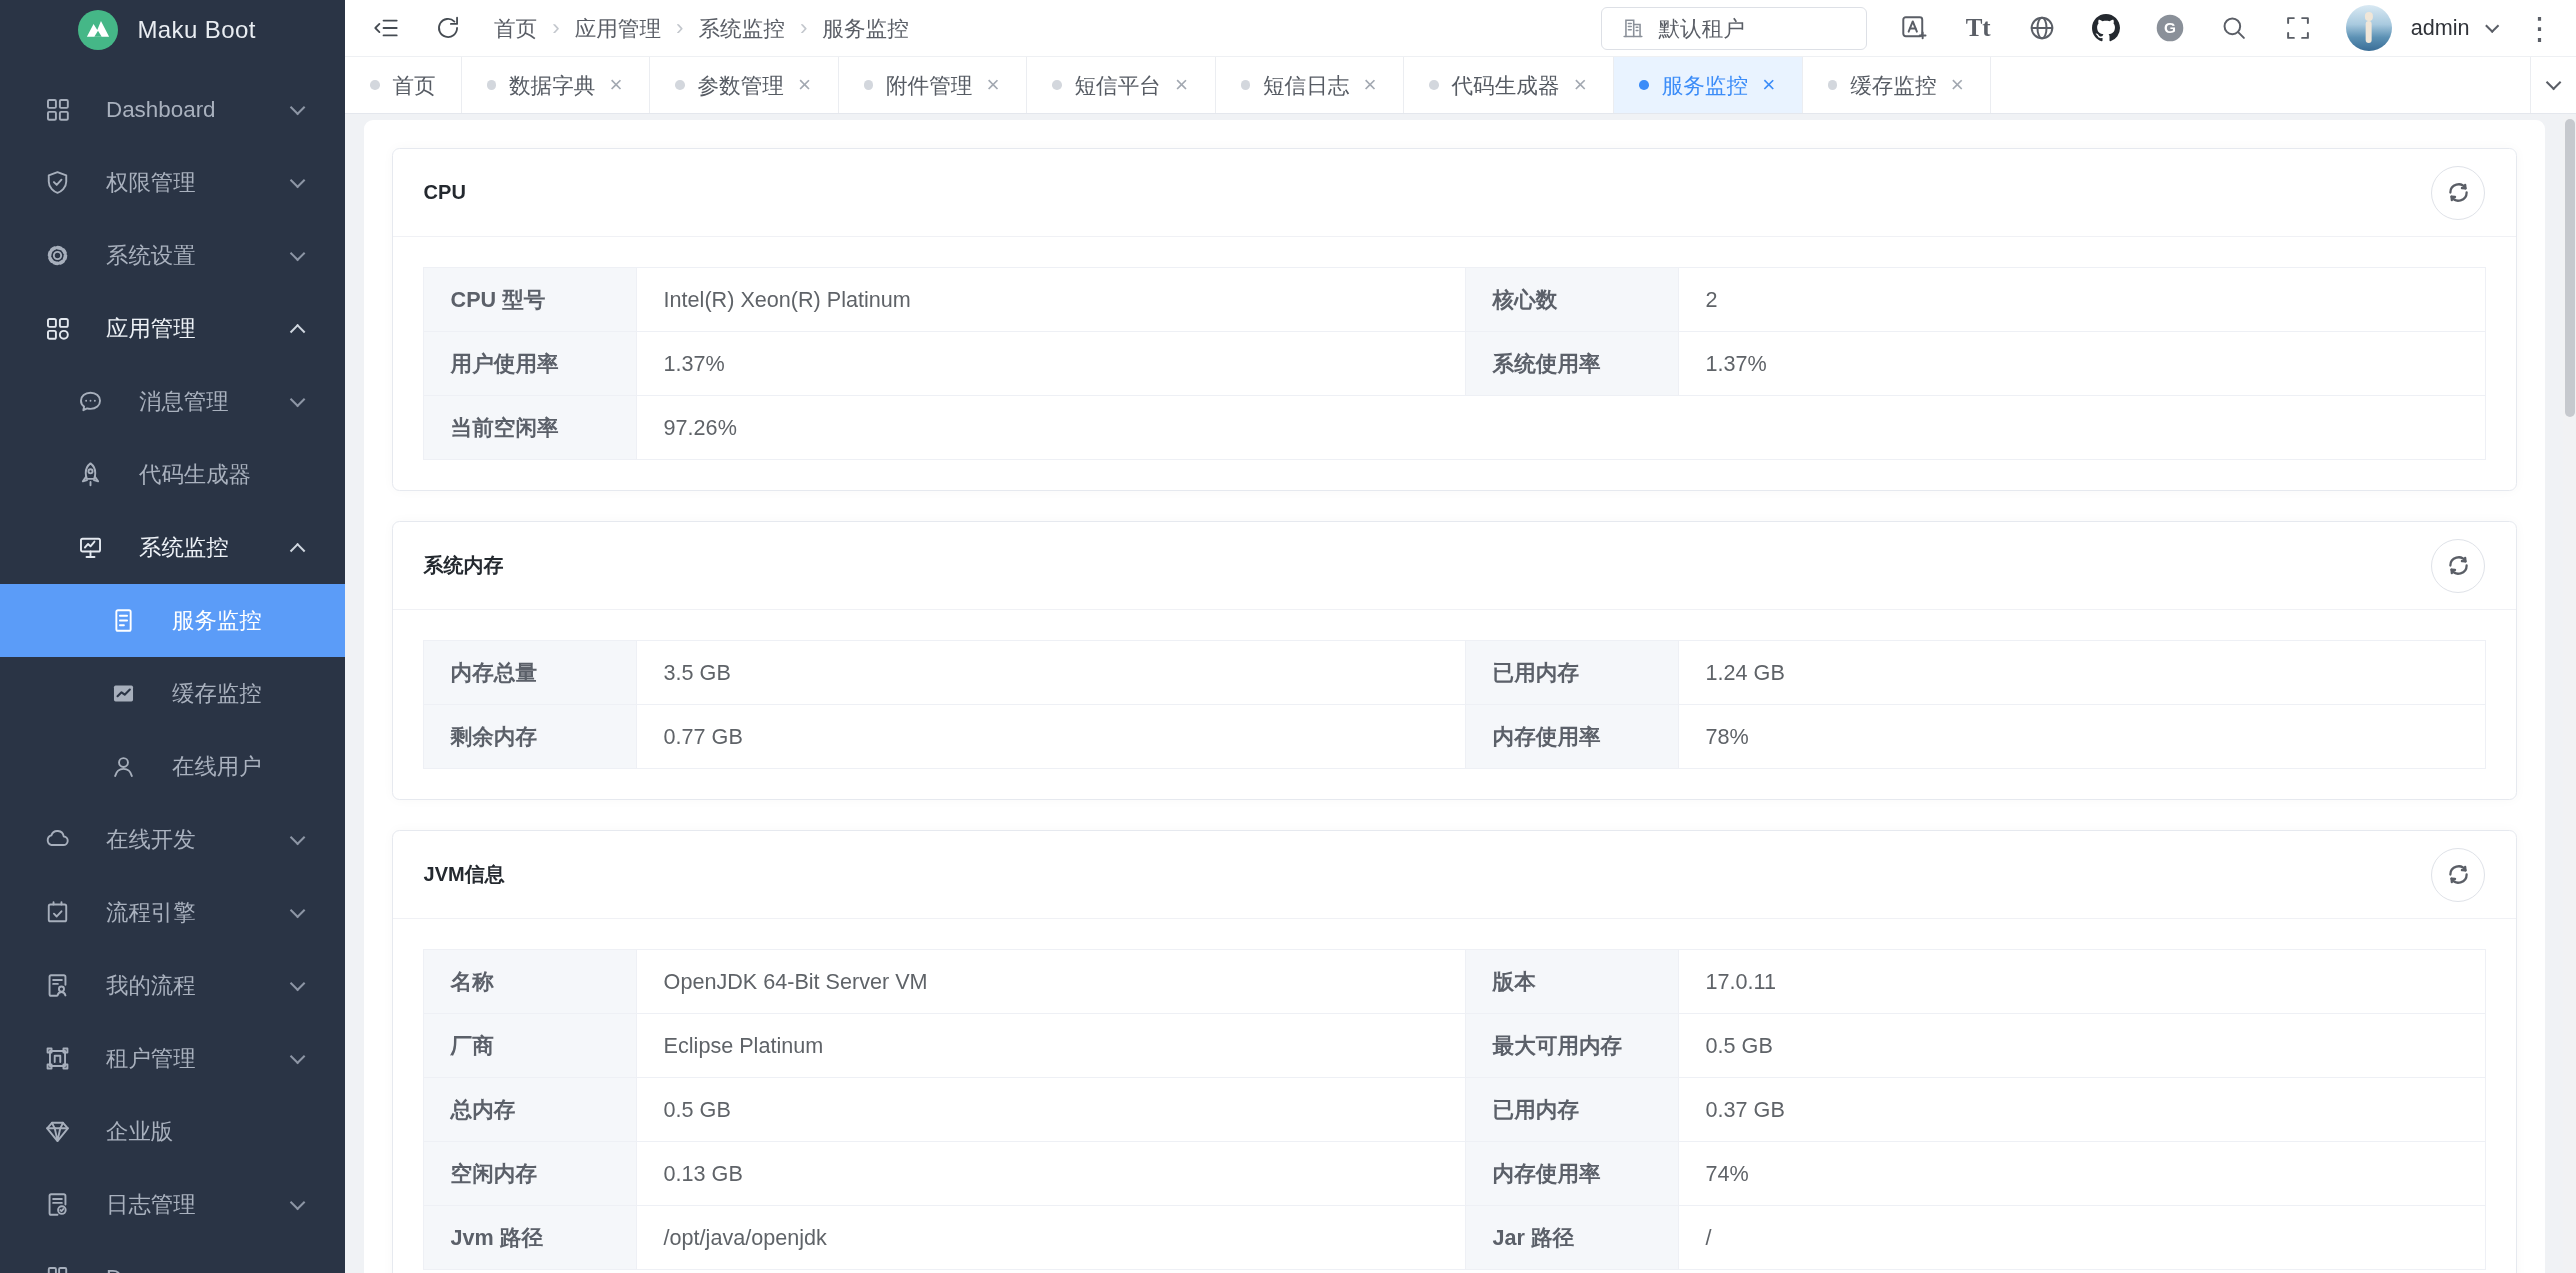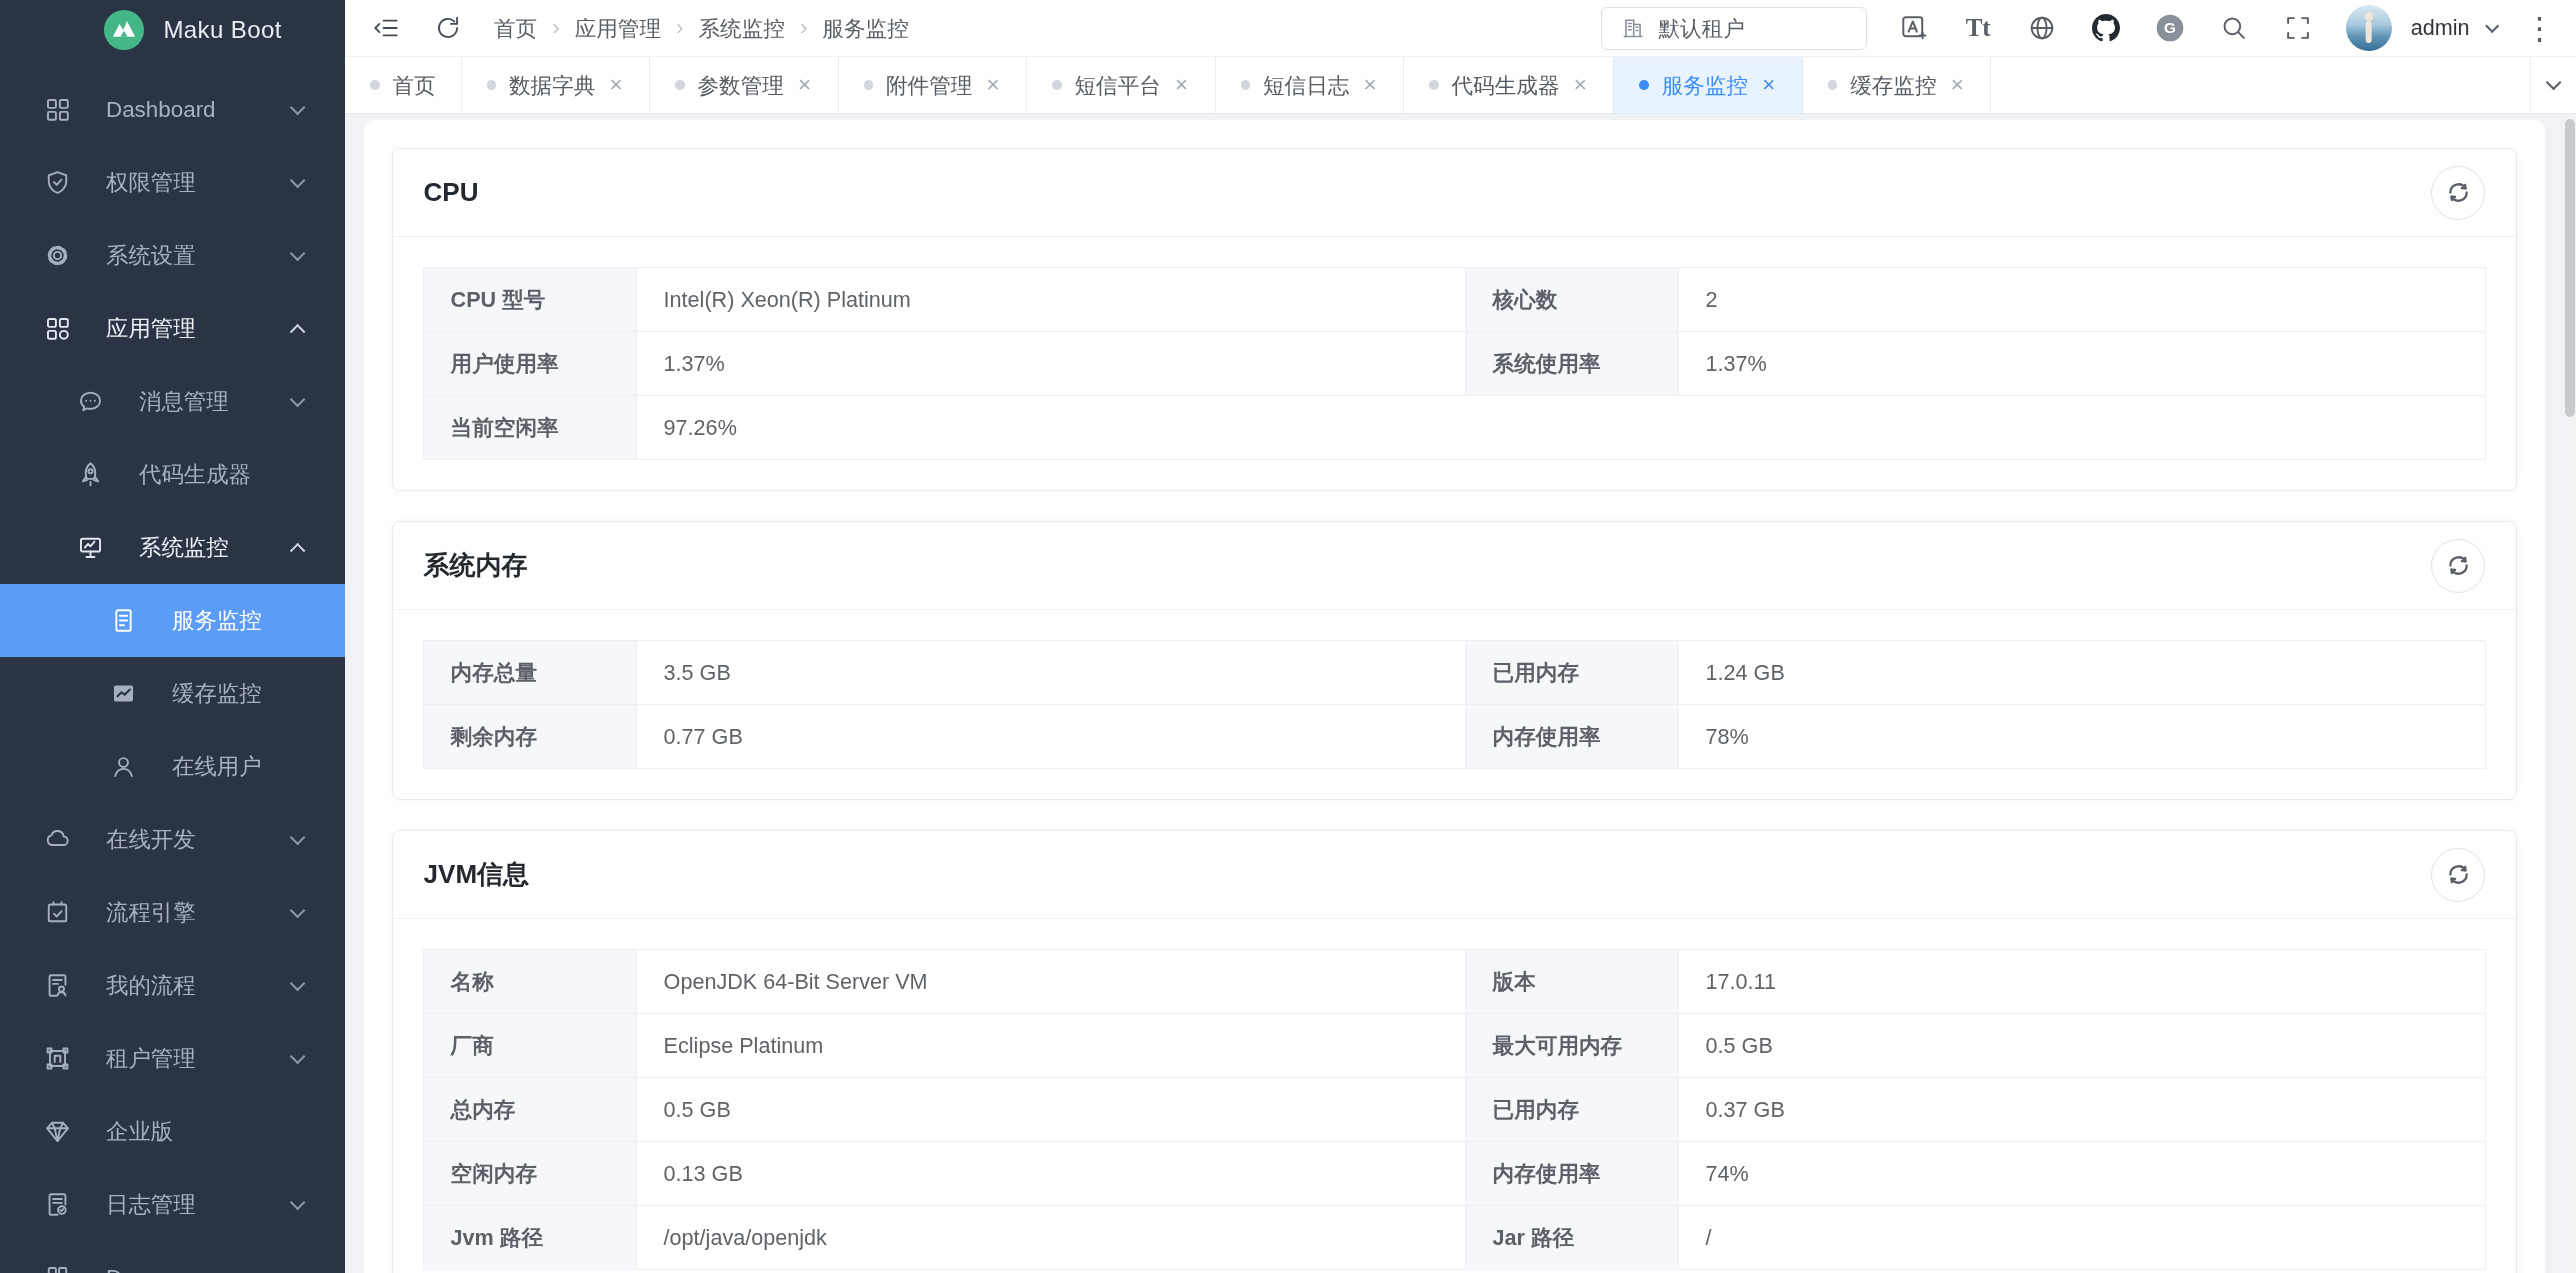--- a/index.html
+++ b/index.html
@@ -2,21 +2,21 @@
 <html style="font-size:12px"><head>
 <meta charset="utf-8">
 <style>
   html,body{margin:0;padding:0;width:2576px;height:1274px;overflow:hidden;
     font-family:"Liberation Sans","DejaVu Sans",sans-serif;background:#f0f2f5;}
   *{box-sizing:border-box;}
   .app{display:flex;width:2576px;height:1274px;}
 
   
   .sidebar{width:345px;flex:none;background:#2a3445;display:flex;flex-direction:column;overflow:hidden;}
-  .logo{height:60px;display:flex;align-items:center;padding-left:104px;gap:19.4px;flex:none;}
+  .logo{height:60px;display:flex;align-items:center;padding-left:78px;gap:19.4px;flex:none;}
   .logo-badge{width:40px;height:40px;flex:none;}
   .logo-text{font-size:24px;color:#e9edf2;font-weight:500;letter-spacing:0.4px;}
   .menu{flex:1;padding-top:13.4px;overflow:hidden;}
   .m-item{position:relative;height:73px;display:flex;align-items:center;gap:35px;font-size:22.4px;color:#a9b1be;cursor:pointer;}
   .m-item .ic{width:28px;height:28px;flex:none;display:flex;align-items:center;justify-content:center;}
   .m-item .ic svg{width:27px;height:27px;stroke:#a7afbc;fill:none;stroke-width:2.4;stroke-linecap:round;stroke-linejoin:round;}
   .lv1{padding-left:43px;}
   .lv2{padding-left:76px;}
   .lv3{padding-left:109px;}
   .m-item .lbl{flex:1;white-space:nowrap;}
@@ -63,21 +63,21 @@
   .tab.active .dot{background:#3b8cf8;}
   .tab.active .x{color:#3b8cf8;}
   .tab-overflow{margin-left:auto;width:46px;border-left:1.5px solid #ebedf1;display:flex;align-items:center;justify-content:center;cursor:pointer;}
   .tab-overflow .chev2{width:11.2px;height:11.2px;border-right:2.2px solid #5a5e66;border-bottom:2.2px solid #5a5e66;transform:rotate(45deg);margin-top:-4.5px;}
 
   
   .content{flex:1;background:#f0f2f5;padding:6px 31px 0 18.6px;overflow:hidden;}
   .card{background:#fff;border-radius:9px 9px 0 0;height:100%;padding:28px;overflow:hidden;}
   .panel{border:1.5px solid #e6e9ef;border-radius:7.5px;background:#fff;margin-bottom:30px;box-shadow:0 0 12px rgba(31,35,41,.03);}
   .p-head{height:88px;display:flex;align-items:center;justify-content:space-between;padding:0 31px;border-bottom:1.5px solid #f0f1f5;}
-  .p-title{font-size:26px;font-weight:700;color:#24292f;}
+  .p-title{font-size:20px;font-weight:700;color:#24292f;}
   .p-refresh{width:54px;height:54px;border-radius:50%;border:1.5px solid #dfe2e8;background:#fff;display:flex;align-items:center;justify-content:center;cursor:pointer;padding:0;}
   .p-refresh svg{width:25px;height:25px;stroke:#5a5e66;fill:none;stroke-width:2.2;stroke-linecap:round;stroke-linejoin:round;}
   .p-body{padding:30px;}
   table.kv{width:100%;border-collapse:collapse;table-layout:fixed;font-size:21.6px;}
   table.kv td{height:64px;border:1.5px solid #eef0f5;padding:0 15px 0 27px;overflow:hidden;white-space:nowrap;}
   td.l{background:#f5f7fa;color:#5b6069;font-weight:600;}
   td.v{color:#5f6368;background:#fff;}
 
   
   .vscroll{position:absolute;top:116px;right:0;bottom:0;width:12.7px;background:#f1f2f4;}

